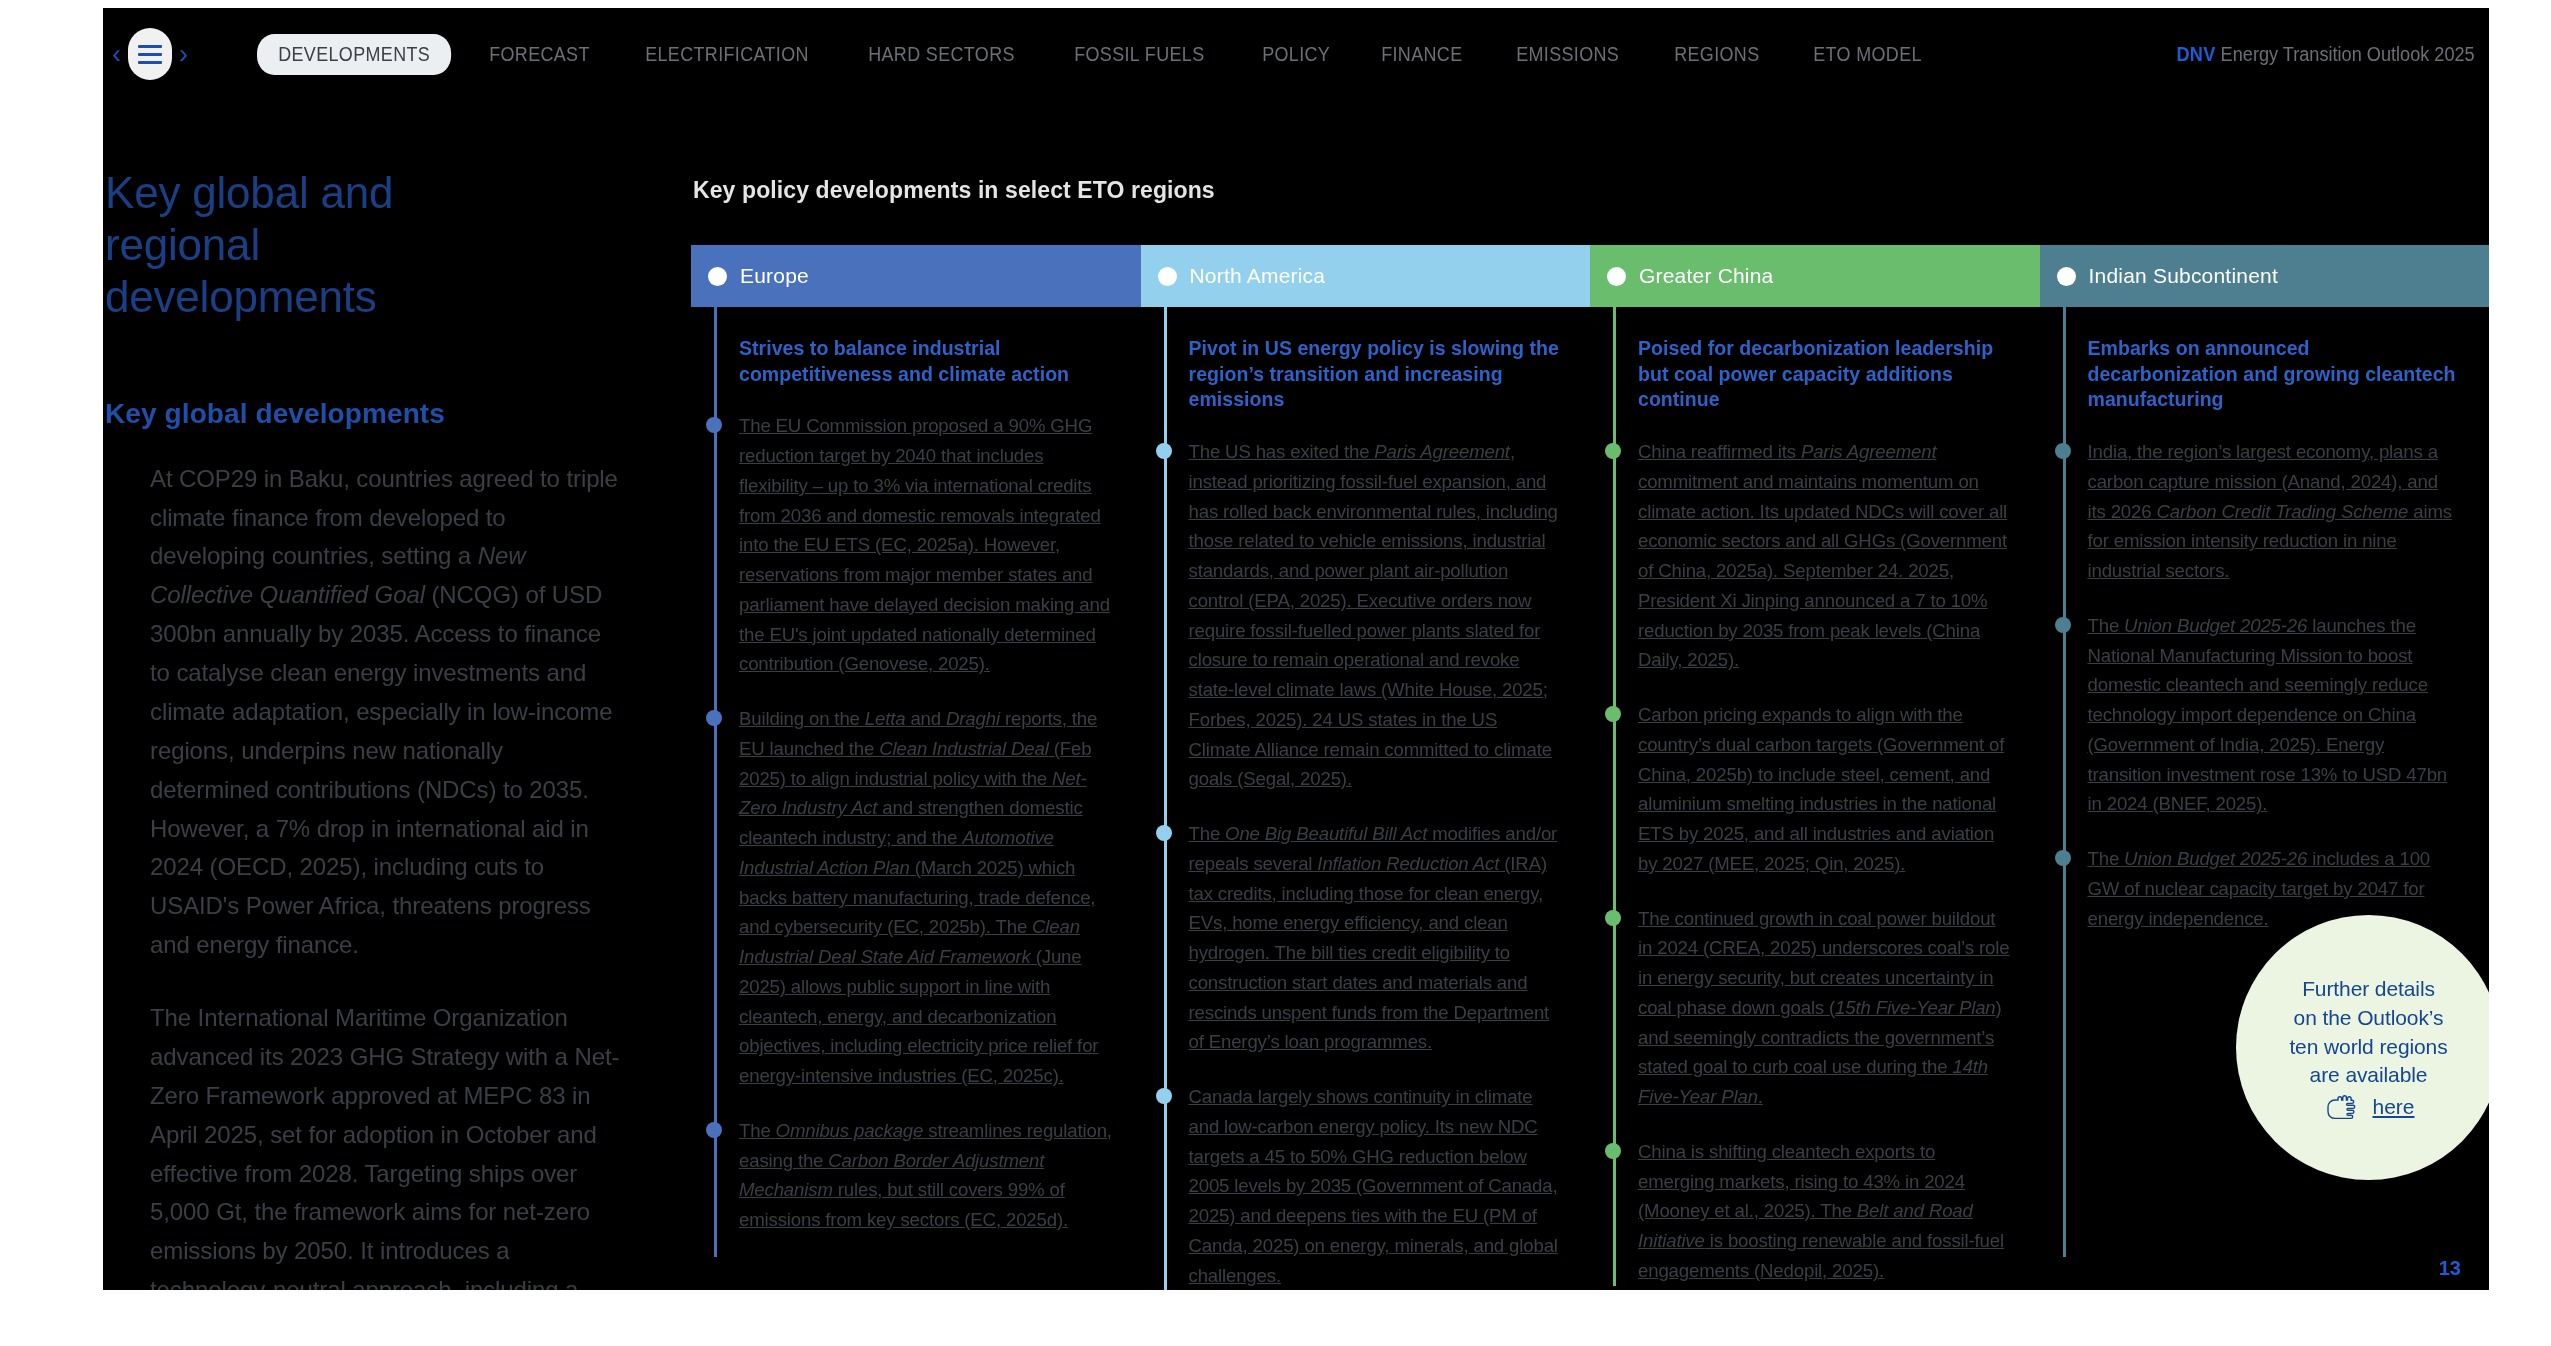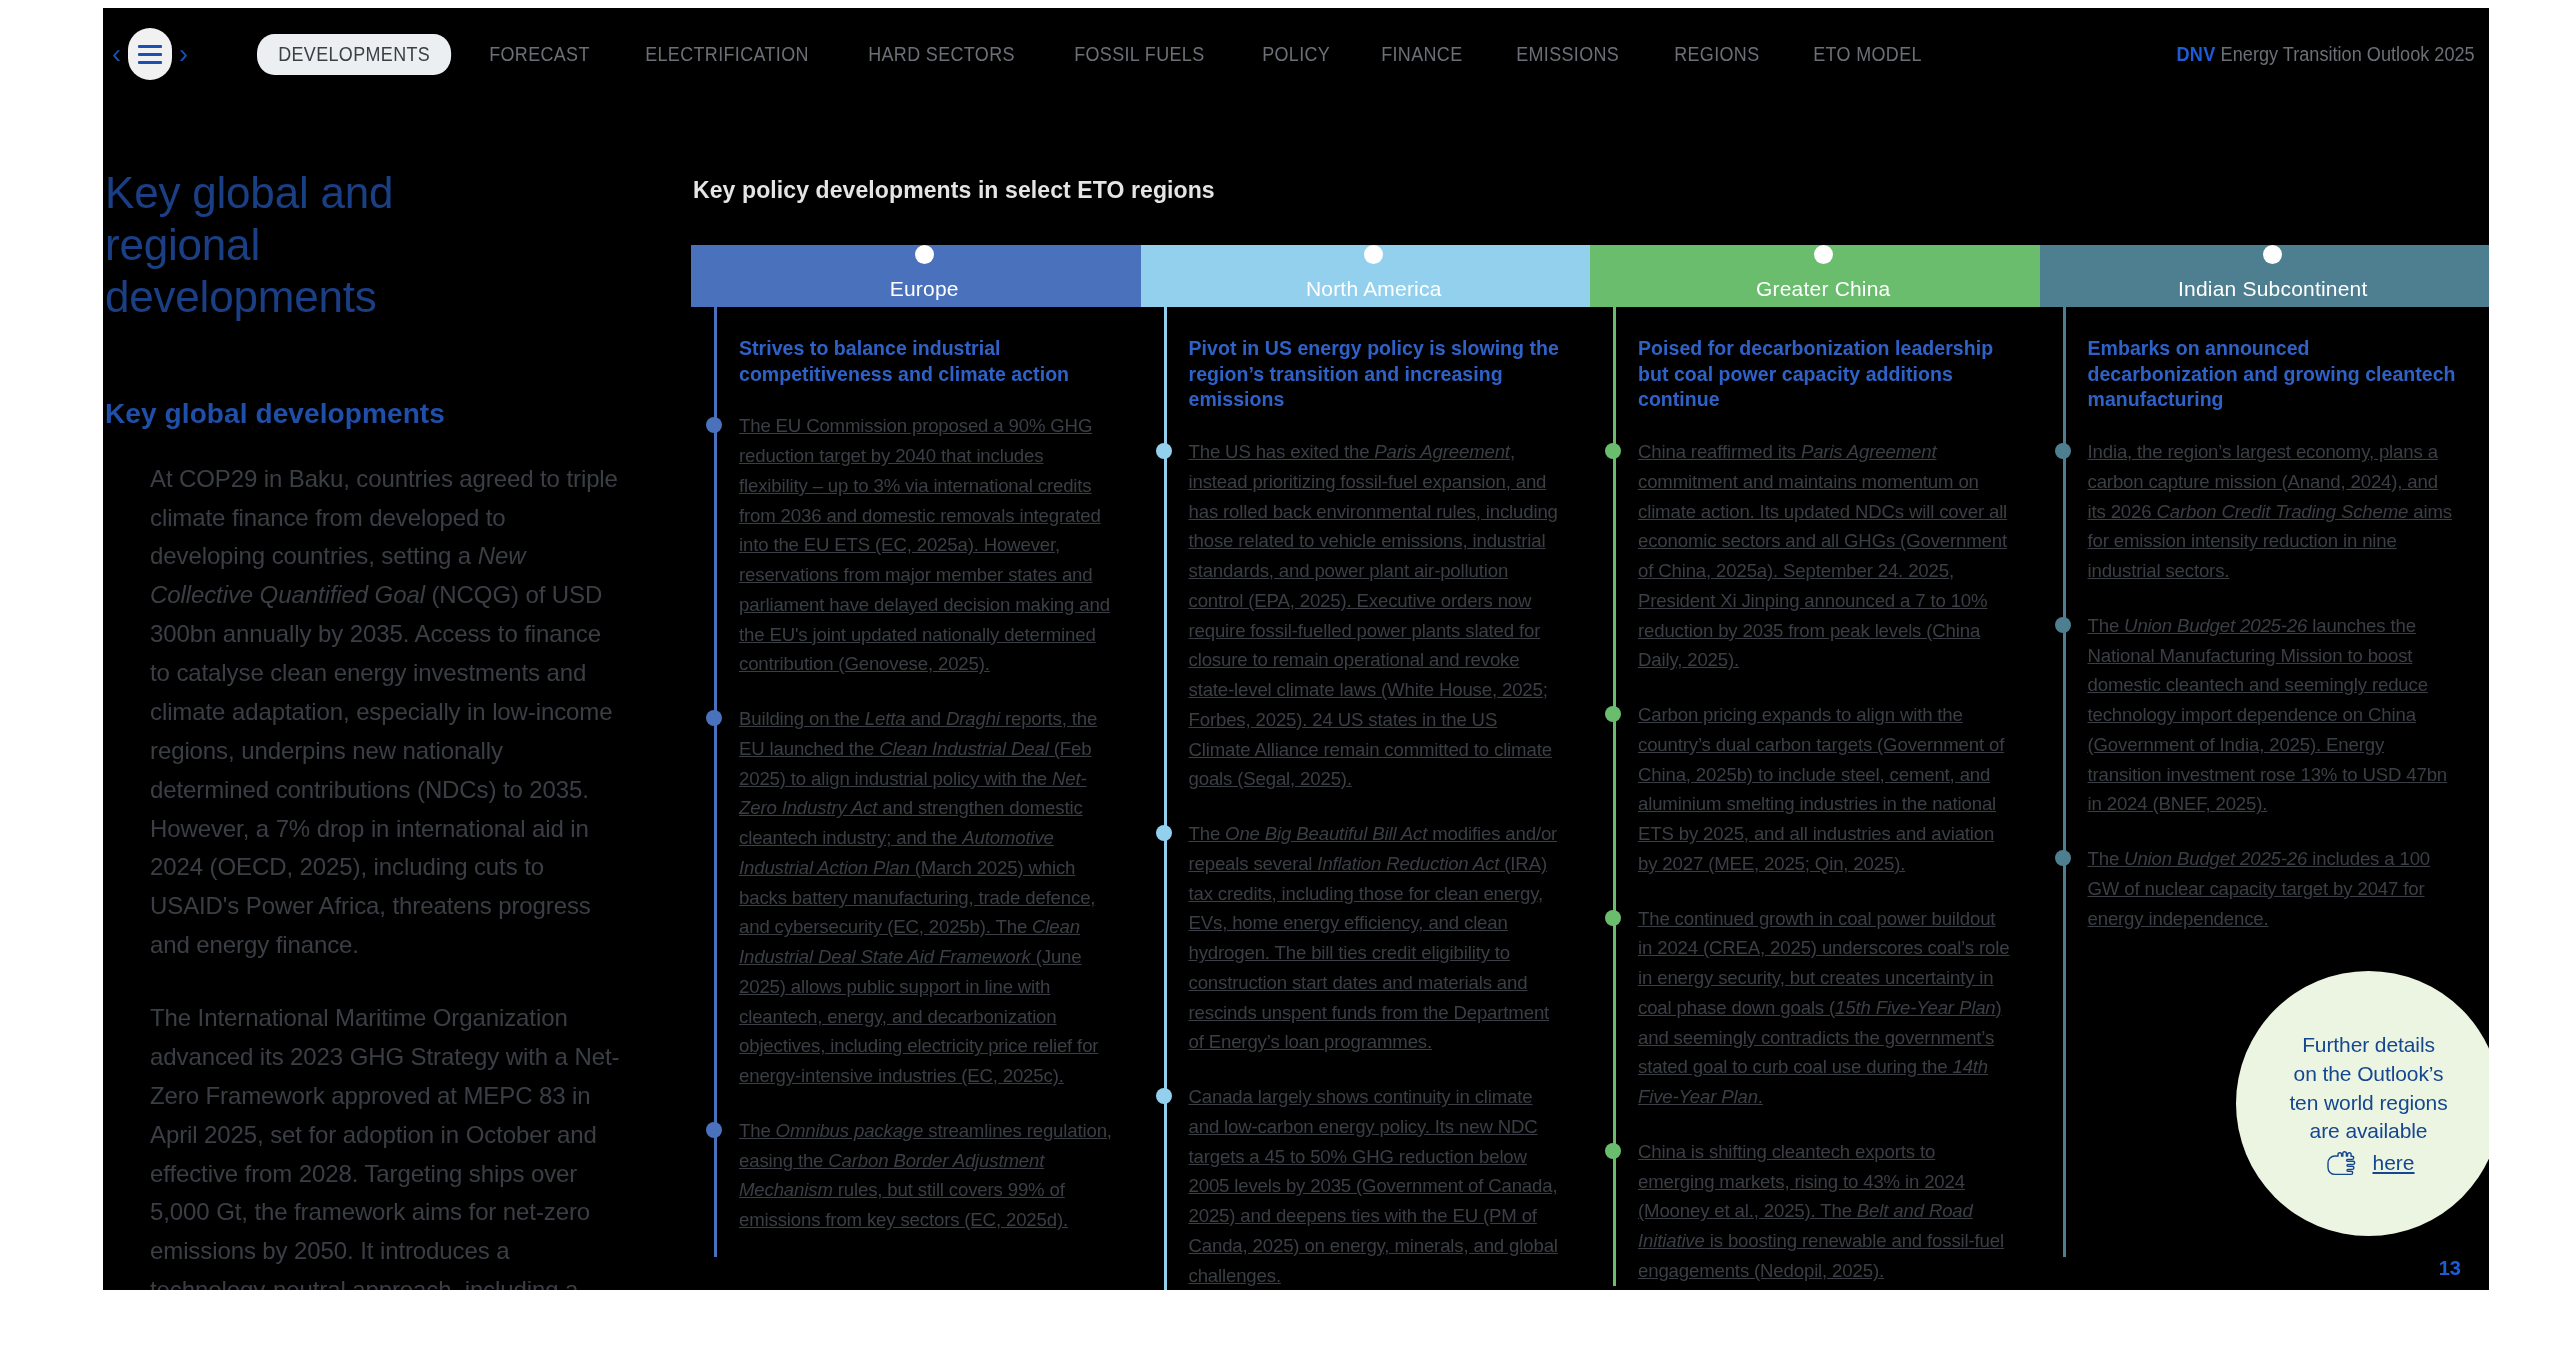--- a/index.html
+++ b/index.html
@@ -170,21 +170,20 @@
   }
 
   .col { width: 449.5px; position: relative; }
 
   .col-header {
     height: 62px;
     display: flex;
     align-items: center;
     padding-left: 17px;
     gap: 13px;
-    flex-direction: column;
   }
   .col-dot {
     width: 19px; height: 19px;
     border-radius: 50%;
     background: #ffffff;
     flex: 0 0 auto;
   }
   .col-name {
     color: #ffffff;
     font-size: 21px;
@@ -235,21 +234,21 @@
     width: 16px;
     height: 16px;
     border-radius: 50%;
   }
   .bullet i { font-style: italic; }
 
   
   #callout {
     position: absolute;
     left: 2133px;
-    top: 963px;
+    top: 907px;
     width: 265px;
     height: 265px;
     border-radius: 50%;
     background: #ecf4e2;
     display: flex;
     flex-direction: column;
     align-items: center;
     justify-content: center;
     cursor: pointer;
     z-index: 5;

